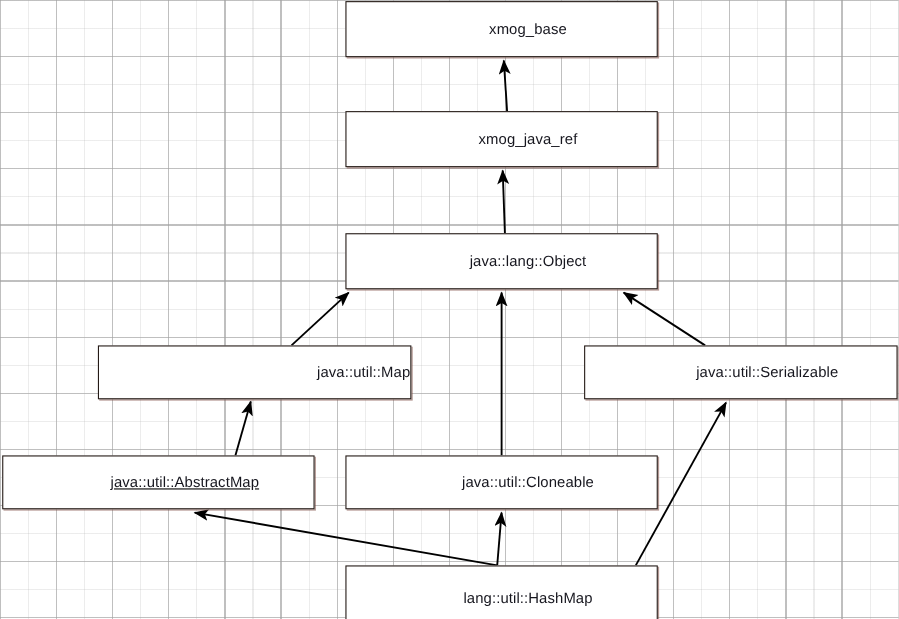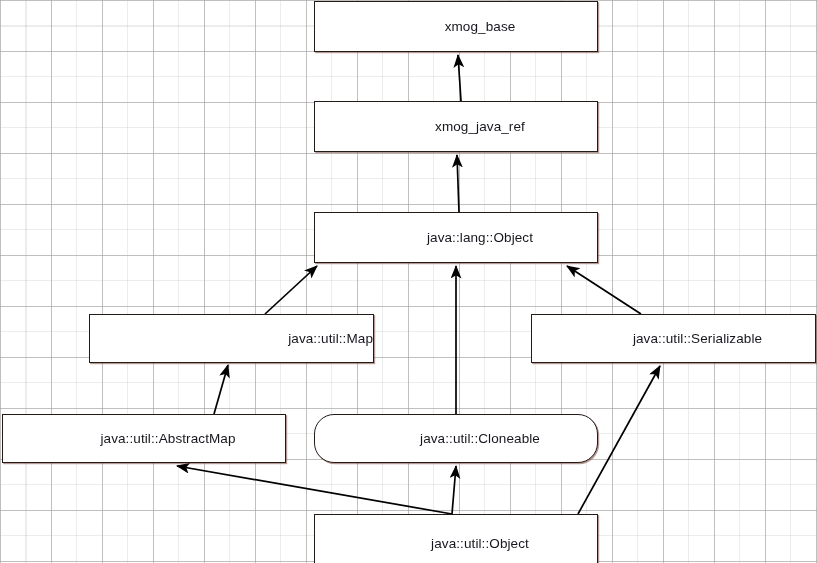--- a/index.html
+++ b/index.html
@@ -93,24 +93,24 @@
       </div>
       <div class="node" style="left: 314px; top: 212px; width: 284px; height: 51px; text-align: right;">
         <span class="node-label">java::lang::Object</span>
       </div>
       <div class="node" style="left: 89px; top: 314px; width: 285px; height: 49px; justify-content: flex-end;">
         <span class="node-label">java::util::Map</span>
       </div>
       <div class="node" style="left: 531px; top: 314px; width: 285px; height: 49px;">
         <span class="node-label">java::util::Serializable</span>
       </div>
-      <div class="node" style="left: 2px; top: 414px; width: 284px; height: 49px;">
+      <div class="node" style="left: 2px; top: 414px; width: 284px; height: 49px; text-decoration: underline;">
         <span class="node-label">java::util::AbstractMap</span>
       </div>
-      <div class="node" style="left: 314px; top: 414px; width: 284px; height: 49px; border-radius: 20px;">
+      <div class="node" style="left: 314px; top: 414px; width: 284px; height: 49px;">
         <span class="node-label">java::util::Cloneable</span>
       </div>
       <div class="node" style="left: 314px; top: 514px; width: 284px; height: 60px;">
-        <span class="node-label">java::util::Object</span>
+        <span class="node-label">lang::util::HashMap</span>
       </div>
     </div>
 
 </div>
 
 </body></html>

